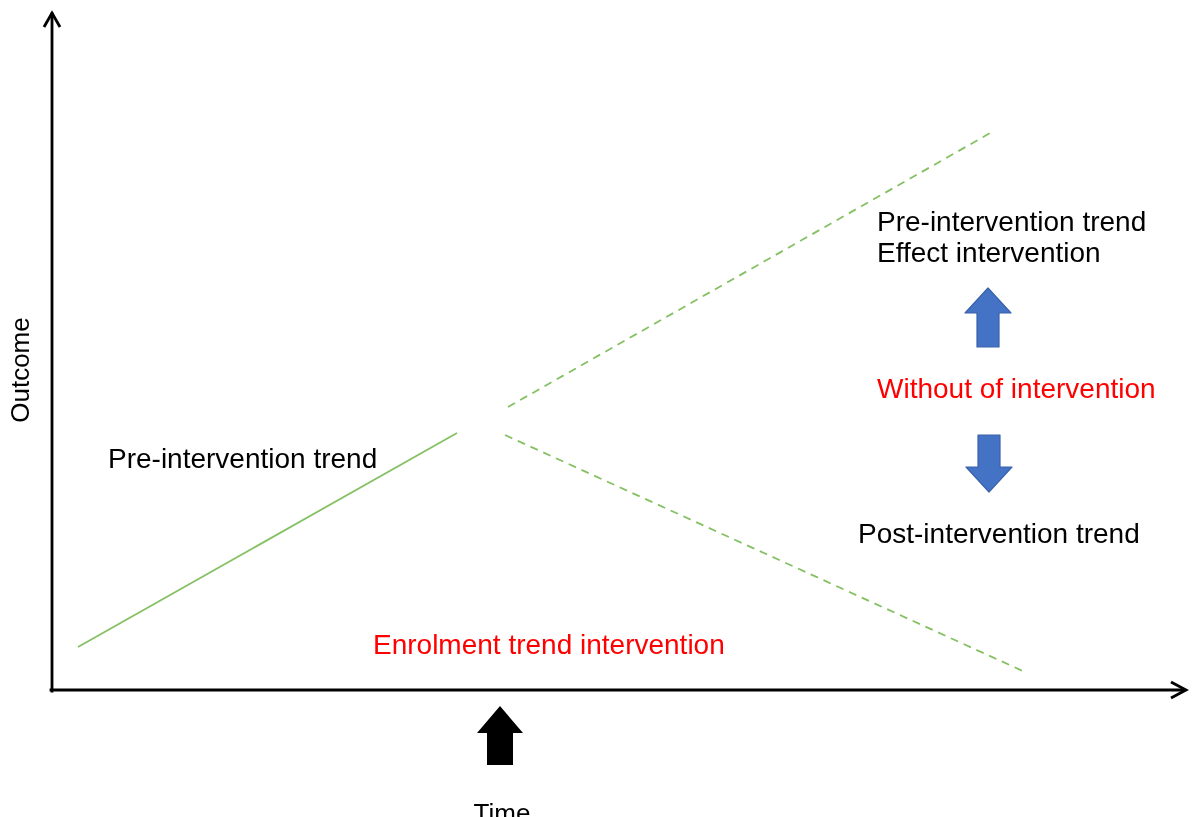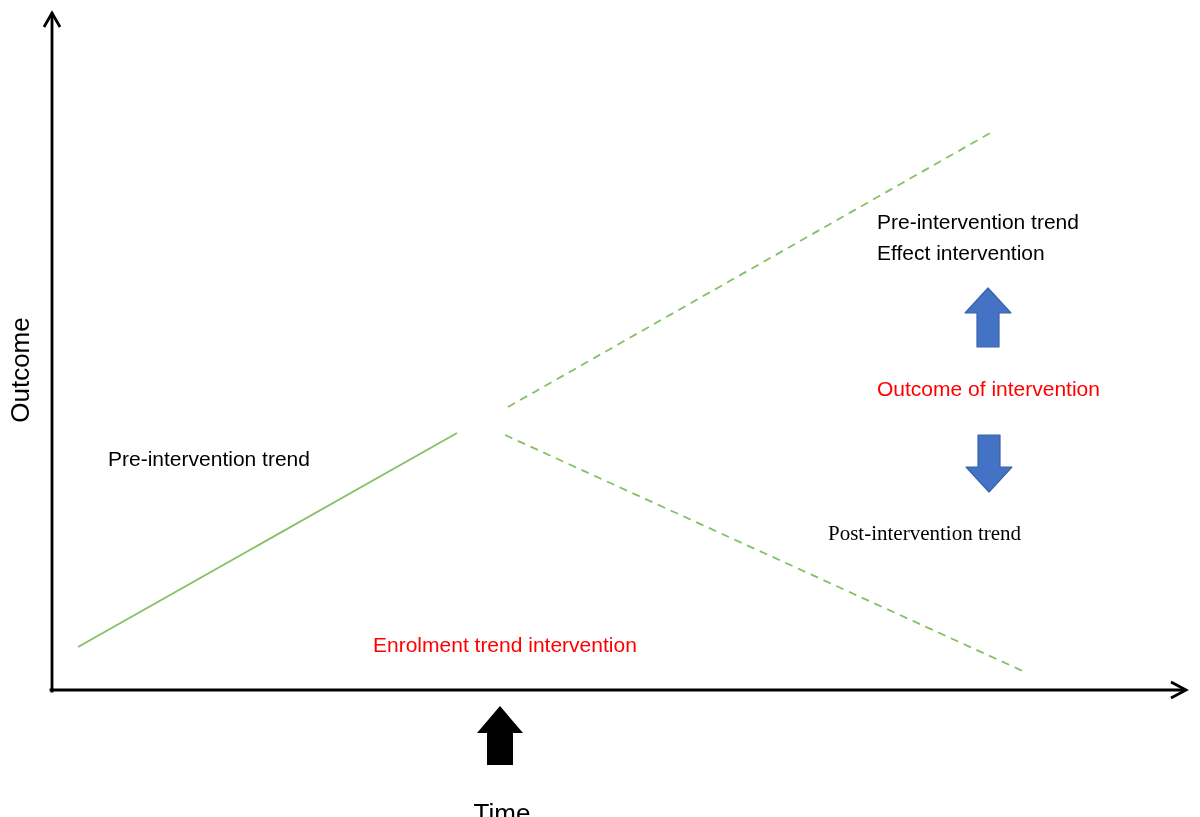--- a/index.html
+++ b/index.html
@@ -49,40 +49,40 @@
   .trend.dashed { stroke-dasharray: 8 6; }
   .blue-arrow {
     fill: var(--arrow-blue, #4472C4);
     stroke: var(--arrow-blue-border, #3A62AC);
     stroke-width: 1.2;
     stroke-linejoin: round;
   }
   .black-arrow { fill: var(--ink, #000); }
   .lbl {
     position: absolute;
-    font-size: 21px;
+    font-size: 28px;
     line-height: 31px;
     color: var(--ink, #000);
     white-space: nowrap;
   }
   .lbl.red { color: var(--label-red, #FF0000); }
   .lbl.axis-title { font-size: 26px; }
   .lbl.y-title {
     left: 20px; top: 370px;
     transform: translate(-50%, -50%) rotate(-90deg);
   }
   .lbl.x-title {
     left: 502px; top: 782px;
     transform: translateX(-50%);
     margin-top: 16px;
   }
   .pos-pre-left   { left: 108px; top: 443px; }
   .pos-counterfactual { left: 877px; top: 206px; }
   .pos-effect     { left: 877px; top: 373px; }
-  .pos-post       { left: 828px; top: 518px; font-family: Liberation Serif, serif; }
+  .pos-post       { left: 858px; top: 518px; }
   .pos-enrolment  { left: 373px; top: 629px; }
 </style>
 </head>
 <body>
 
 <div class="stage">
 
   <svg viewBox="0 0 1200 817" aria-hidden="true">
 
     <line class="axis" x1="52" y1="14" x2="52" y2="691"></line>
@@ -103,19 +103,19 @@
   <div class="lbl axis-title y-title">Outcome</div>
   <div class="lbl axis-title x-title">Time</div>
 
   <div class="lbl pos-pre-left">Pre-intervention trend</div>
 
   <div class="lbl pos-counterfactual">
     <div>Pre-intervention trend</div>
     <div>Effect intervention</div>
   </div>
 
-  <div class="lbl red pos-effect">Outcome of intervention</div>
+  <div class="lbl red pos-effect">Without of intervention</div>
 
   <div class="lbl pos-post">Post-intervention trend</div>
 
   <div class="lbl red pos-enrolment">Enrolment trend intervention</div>
 
 </div>
 
 </body></html>

